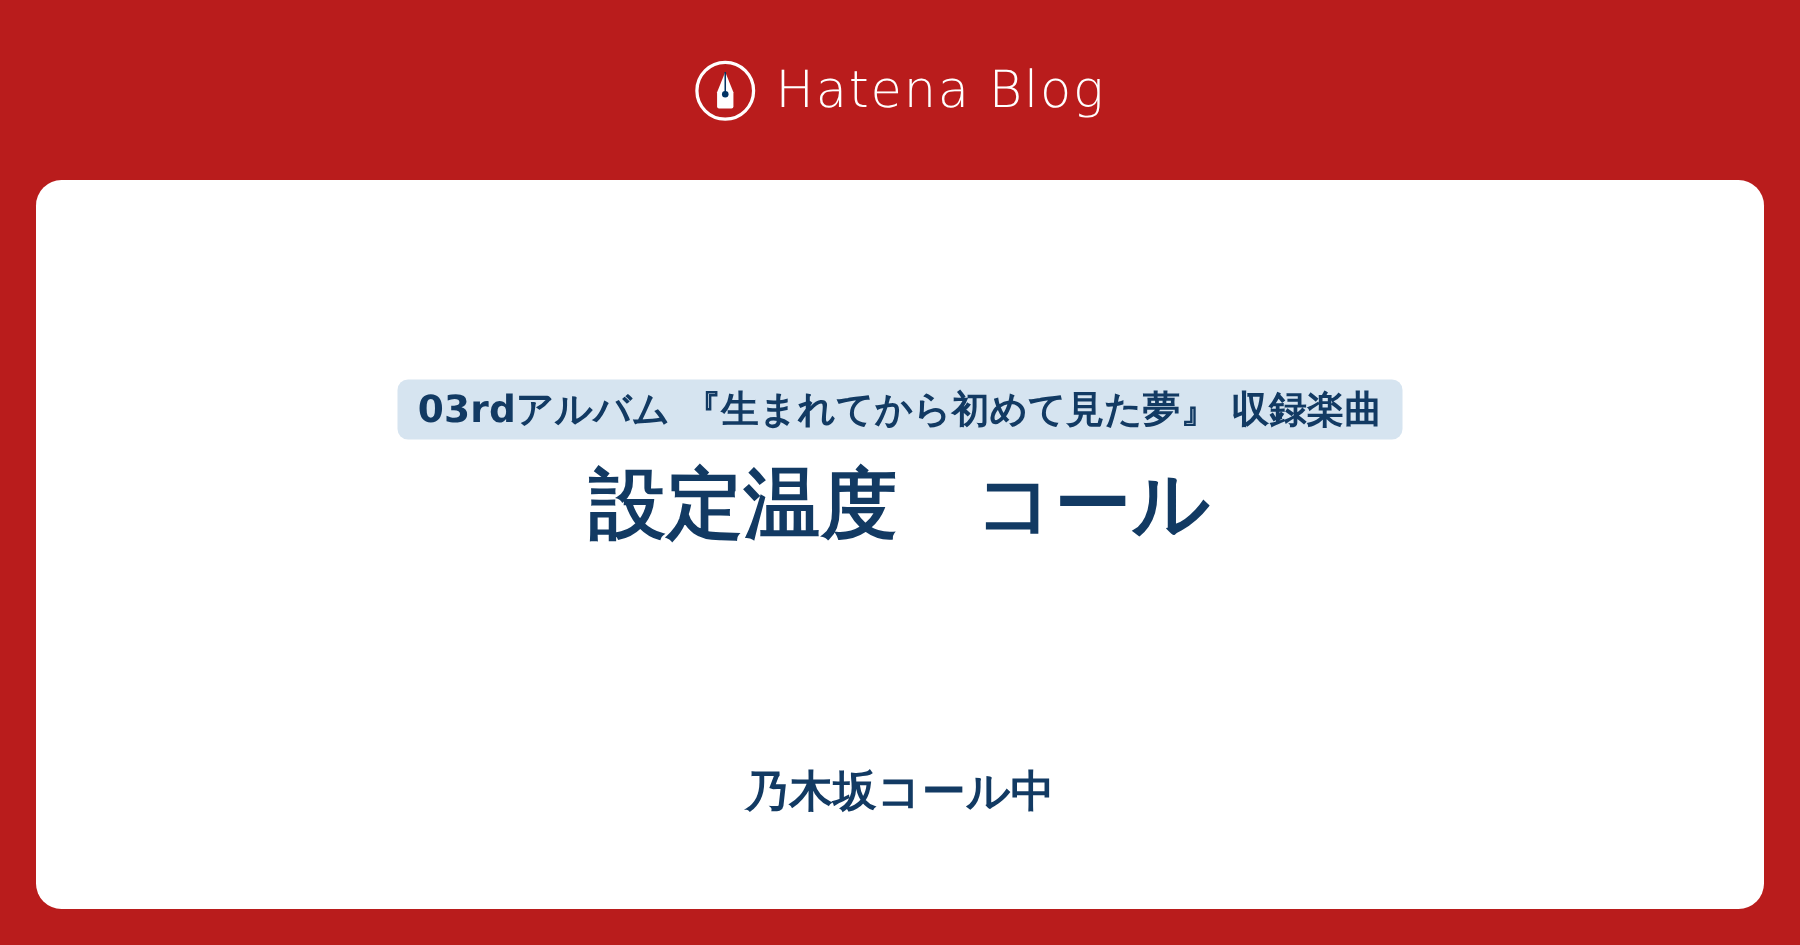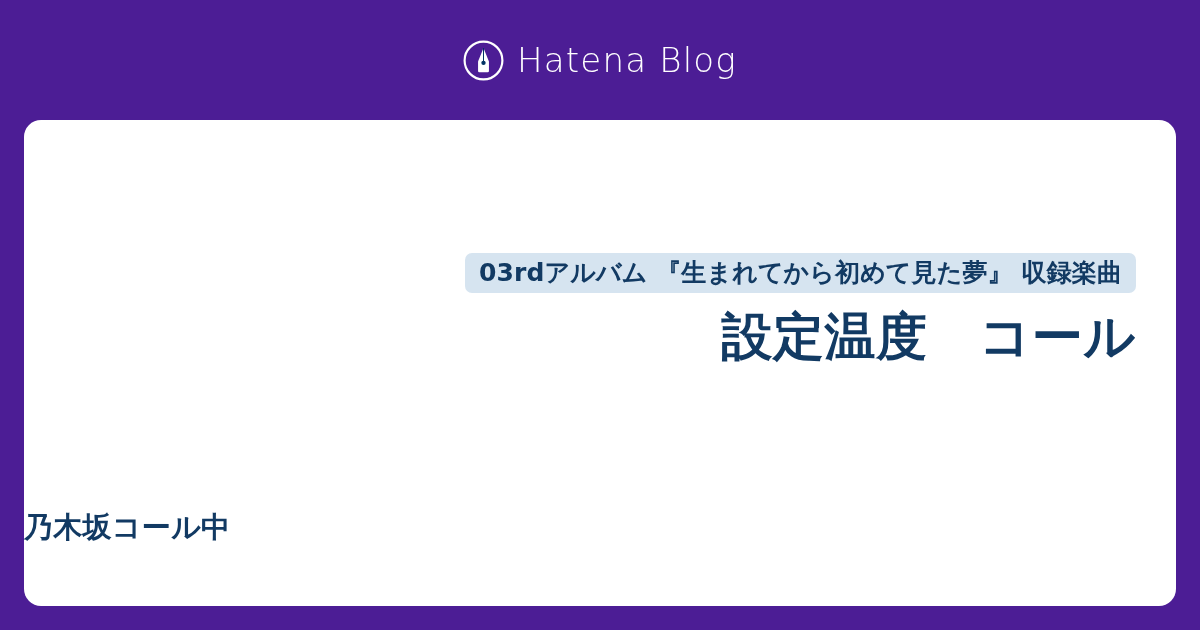--- a/index.html
+++ b/index.html
@@ -11,21 +11,21 @@
     width: 1200px;
     height: 630px;
     overflow: hidden;
     font-family: "DejaVu Sans", "Liberation Sans", sans-serif;
   }
 
   .ogp-canvas {
     position: relative;
     width: 1200px;
     height: 630px;
-    background: #4c1d95;
+    background: #b91c1c;
     box-sizing: border-box;
     text-decoration: underline;
   }
 
   
   .brand-bar {
     position: absolute;
     top: 0;
     left: 0;
     width: 1200px;
@@ -69,21 +69,21 @@
   }
 
   .entry-main {
     position: absolute;
     left: 0;
     top: 0;
     width: 100%;
     height: 380px;
     display: flex;
     flex-direction: column;
-    align-items: flex-end;
+    align-items: center;
     justify-content: center;
     box-sizing: border-box;
     padding: 12px 40px;
   }
 
   .category-badge {
     display: inline-block;
     background: #d6e4f0;
     color: #123a63;
     font-size: 25px;
@@ -106,20 +106,21 @@
     text-align: center;
     white-space: nowrap;
     font-family: "DejaVu Sans", "Liberation Sans", sans-serif;
   }
 
   .blog-name {
     position: absolute;
     left: 0;
     top: 390px;
     width: 100%;
+    text-align: center;
     color: #123a63;
     font-size: 29px;
     font-weight: bold;
     line-height: 1.2;
     letter-spacing: 0.01em;
     white-space: nowrap;
     font-family: "DejaVu Sans", "Liberation Sans", sans-serif;
   }
 </style>
 </head>

